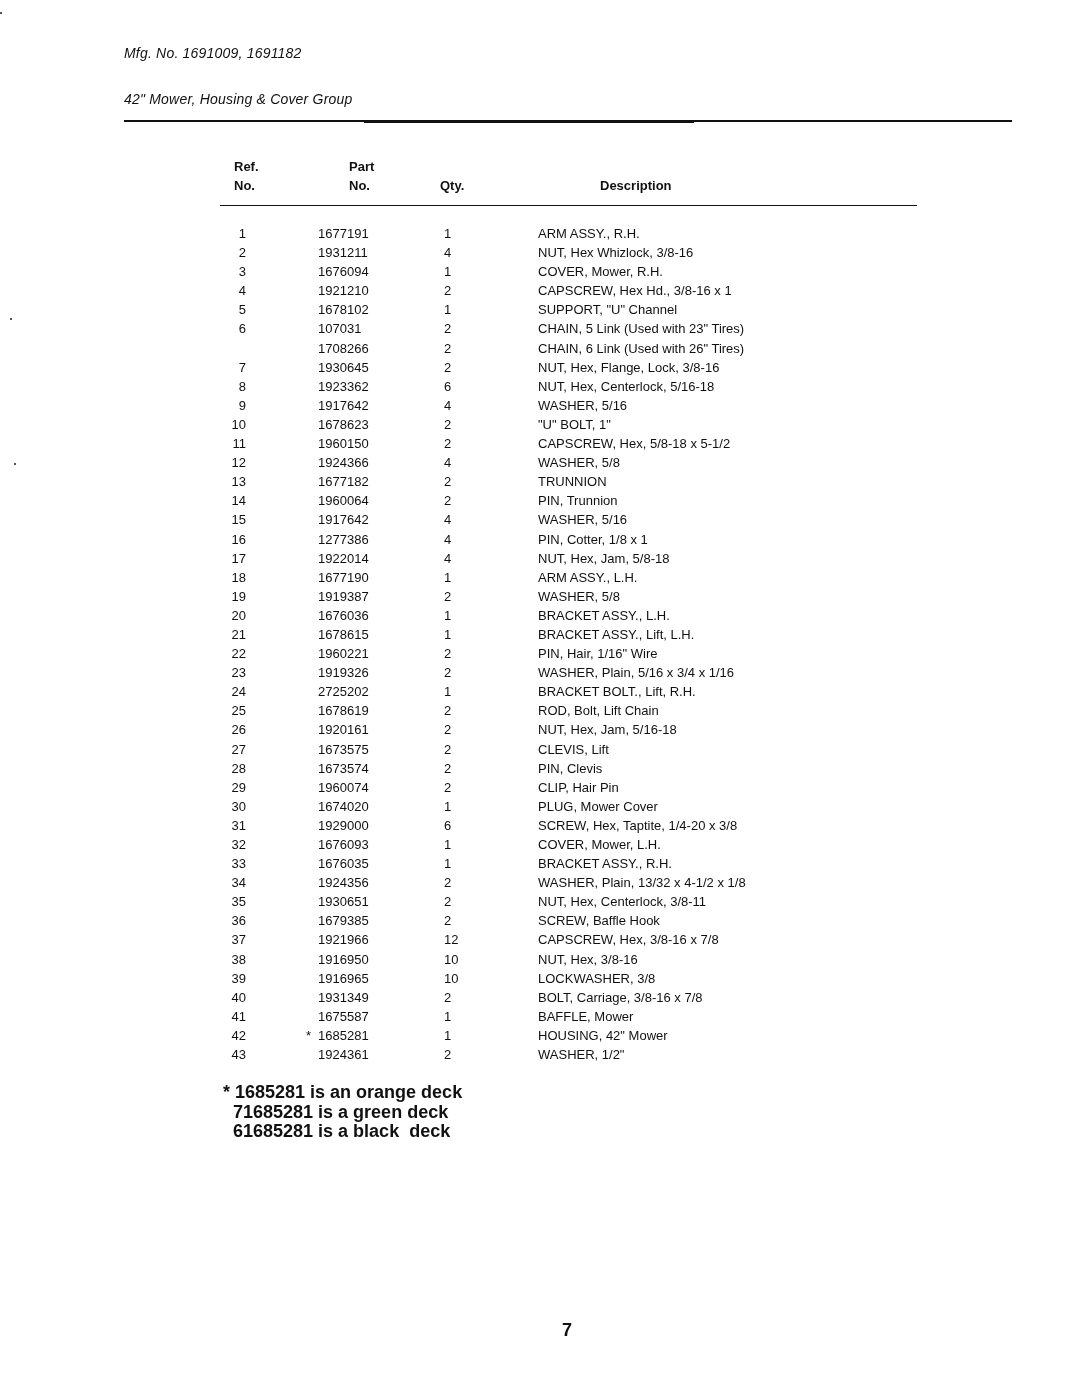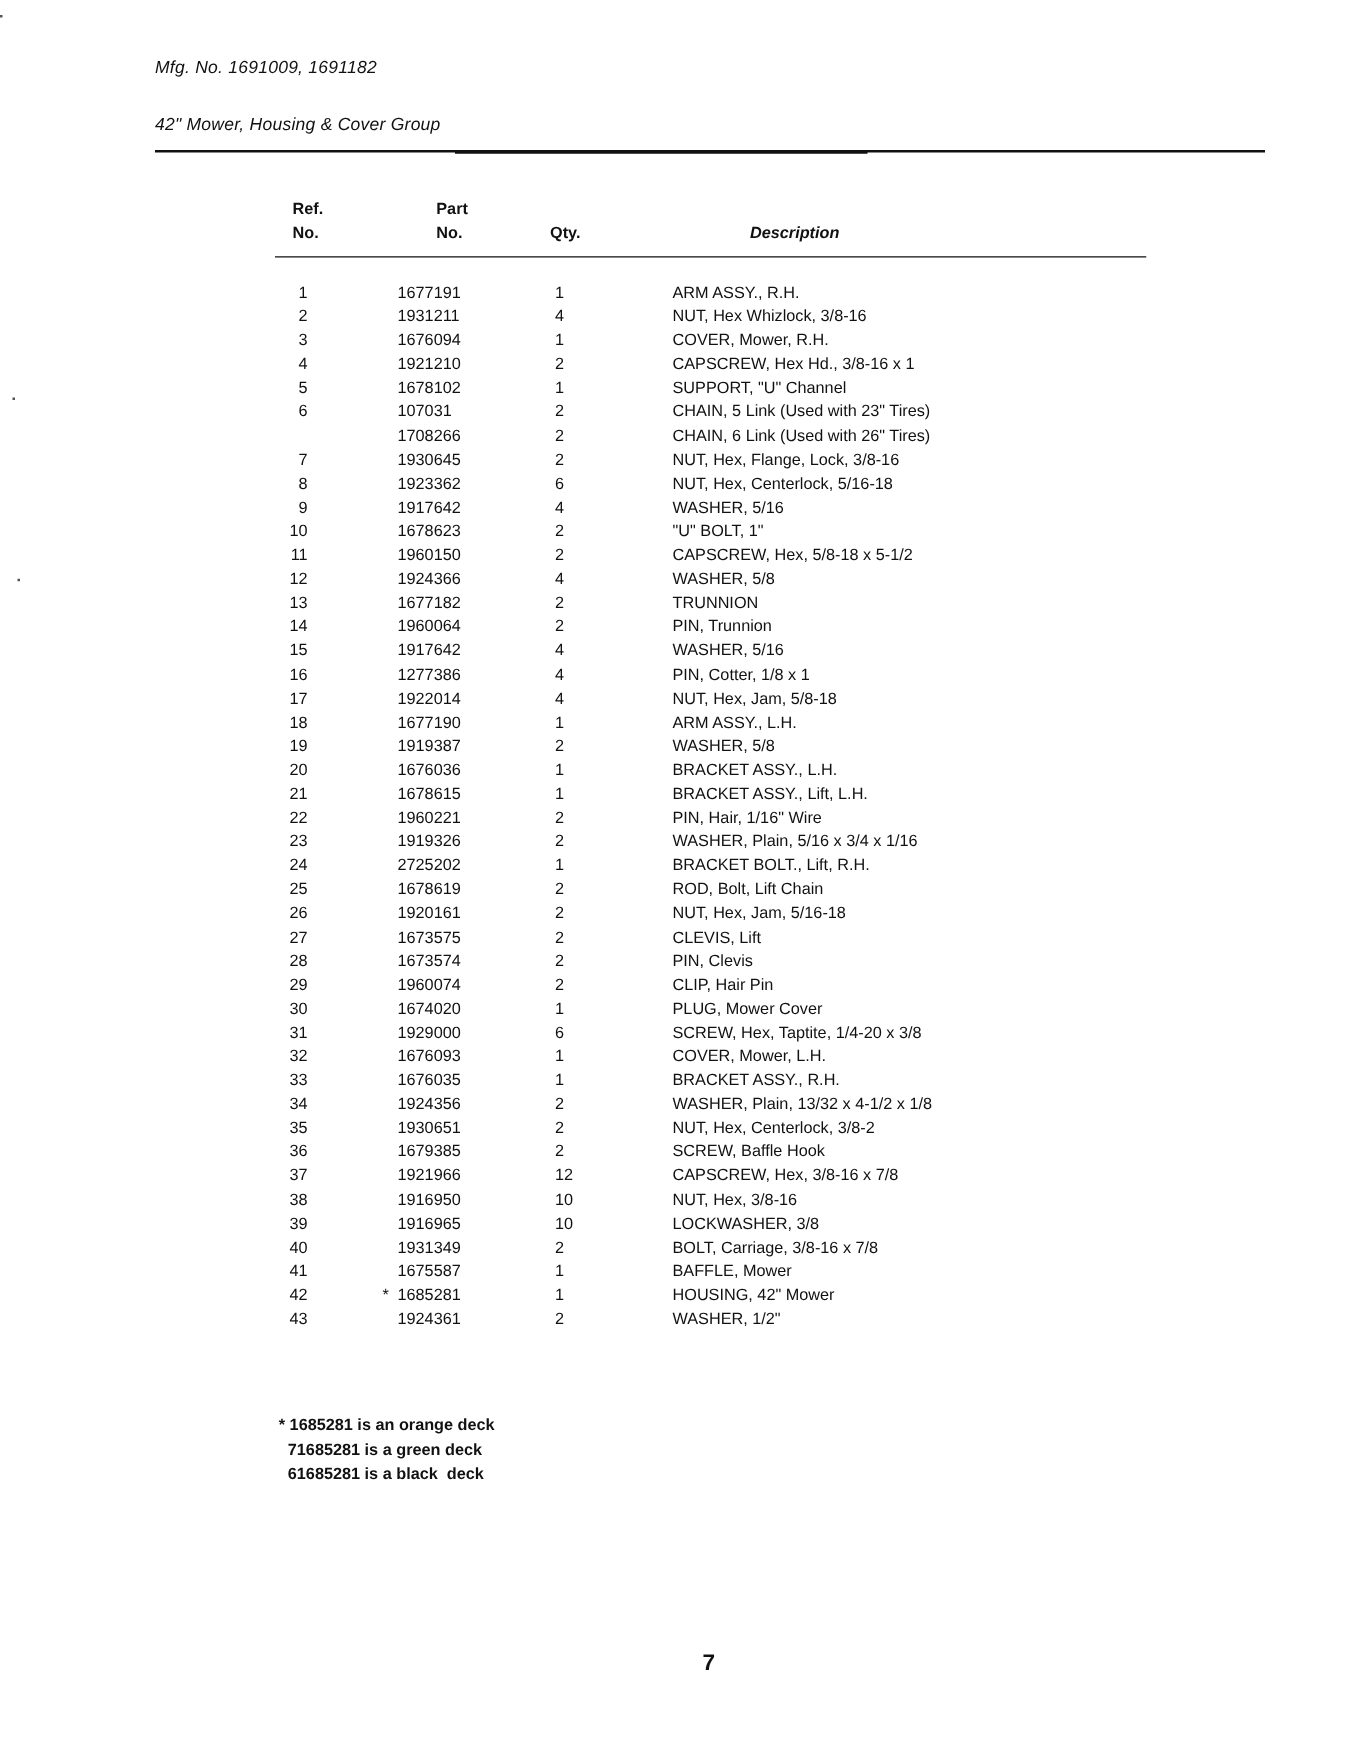--- a/index.html
+++ b/index.html
@@ -50,21 +50,21 @@
     }
     .hdr {
       position: absolute;
       font-size: 13px;
       font-weight: bold;
       line-height: 19px;
     }
     .hdr-ref { left: 222px; top: 157px; margin-left: 12px; }
     .hdr-part { left: 317px; top: 157px; margin-left: 32px; }
     .hdr-qty { left: 440px; top: 176px; }
-    .hdr-desc { left: 600px; top: 176px; font-style: italic; }
+    .hdr-desc { left: 600px; top: 176px; }
     .rule-hdr {
       position: absolute;
       left: 220px;
       top: 205px;
       width: 697px;
       height: 1px;
       background: #111;
     }
     .rows {
       position: absolute;
@@ -82,24 +82,23 @@
     .row span { position: absolute; top: 0; }
     .c-ref { left: 0; width: 26px; text-align: right; }
     .c-part { left: 98px; }
     .c-mark { left: 86px; }
     .c-qty { left: 224px; }
     .c-desc { left: 318px; text-align: center; }
     .footnote {
       position: absolute;
       left: 223px;
       top: 1083px;
-      font-size: 13px;
+      font-size: 18px;
       font-weight: bold;
       line-height: 19.5px;
-      margin-top: 47px;
     }
     .footnote div { white-space: pre; }
     .page-num {
       position: absolute;
       left: 562px;
       top: 1320px;
       font-size: 18px;
       font-weight: bold;
     }
     .speck {
@@ -372,21 +371,21 @@
       <span class="c-mark"></span>
       <span class="c-part">1924356</span>
       <span class="c-qty">2</span>
       <span class="c-desc">WASHER, Plain, 13/32 x 4-1/2 x 1/8</span>
     </div>
     <div class="row">
       <span class="c-ref">35</span>
       <span class="c-mark"></span>
       <span class="c-part">1930651</span>
       <span class="c-qty">2</span>
-      <span class="c-desc">NUT, Hex, Centerlock, 3/8-2</span>
+      <span class="c-desc">NUT, Hex, Centerlock, 3/8-11</span>
     </div>
     <div class="row">
       <span class="c-ref">36</span>
       <span class="c-mark"></span>
       <span class="c-part">1679385</span>
       <span class="c-qty">2</span>
       <span class="c-desc">SCREW, Baffle Hook</span>
     </div>
     <div class="row">
       <span class="c-ref">37</span>

